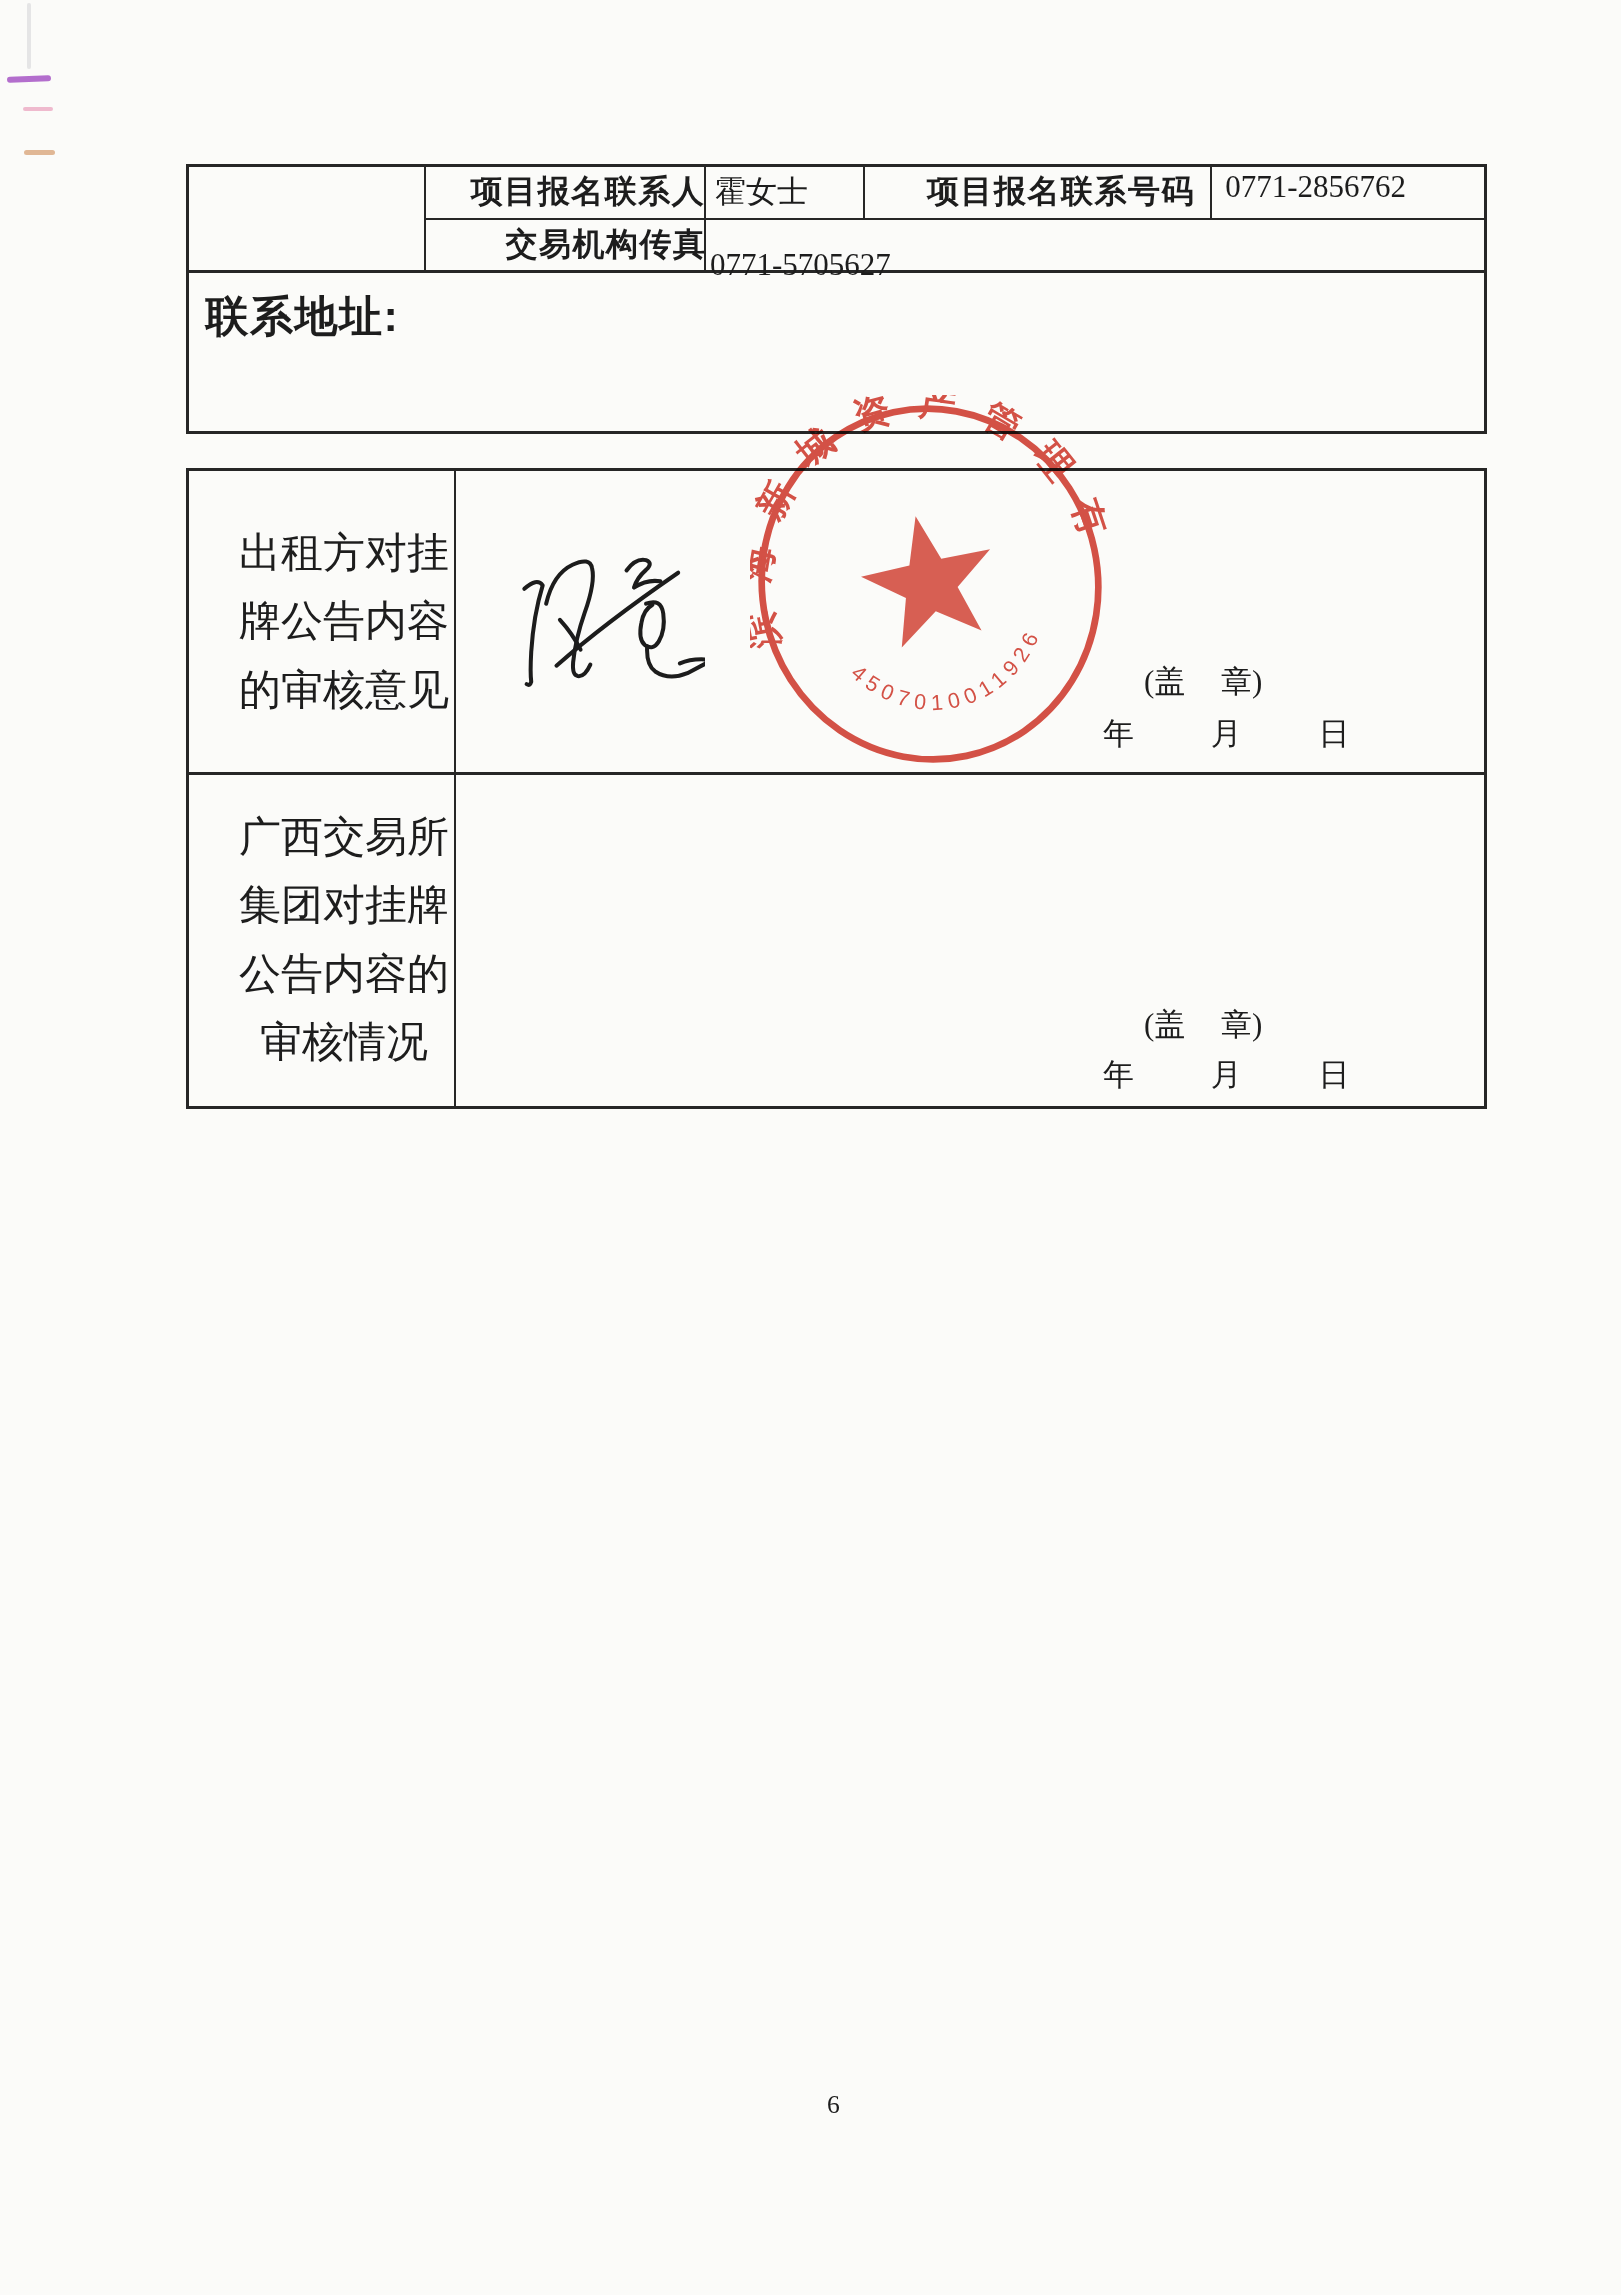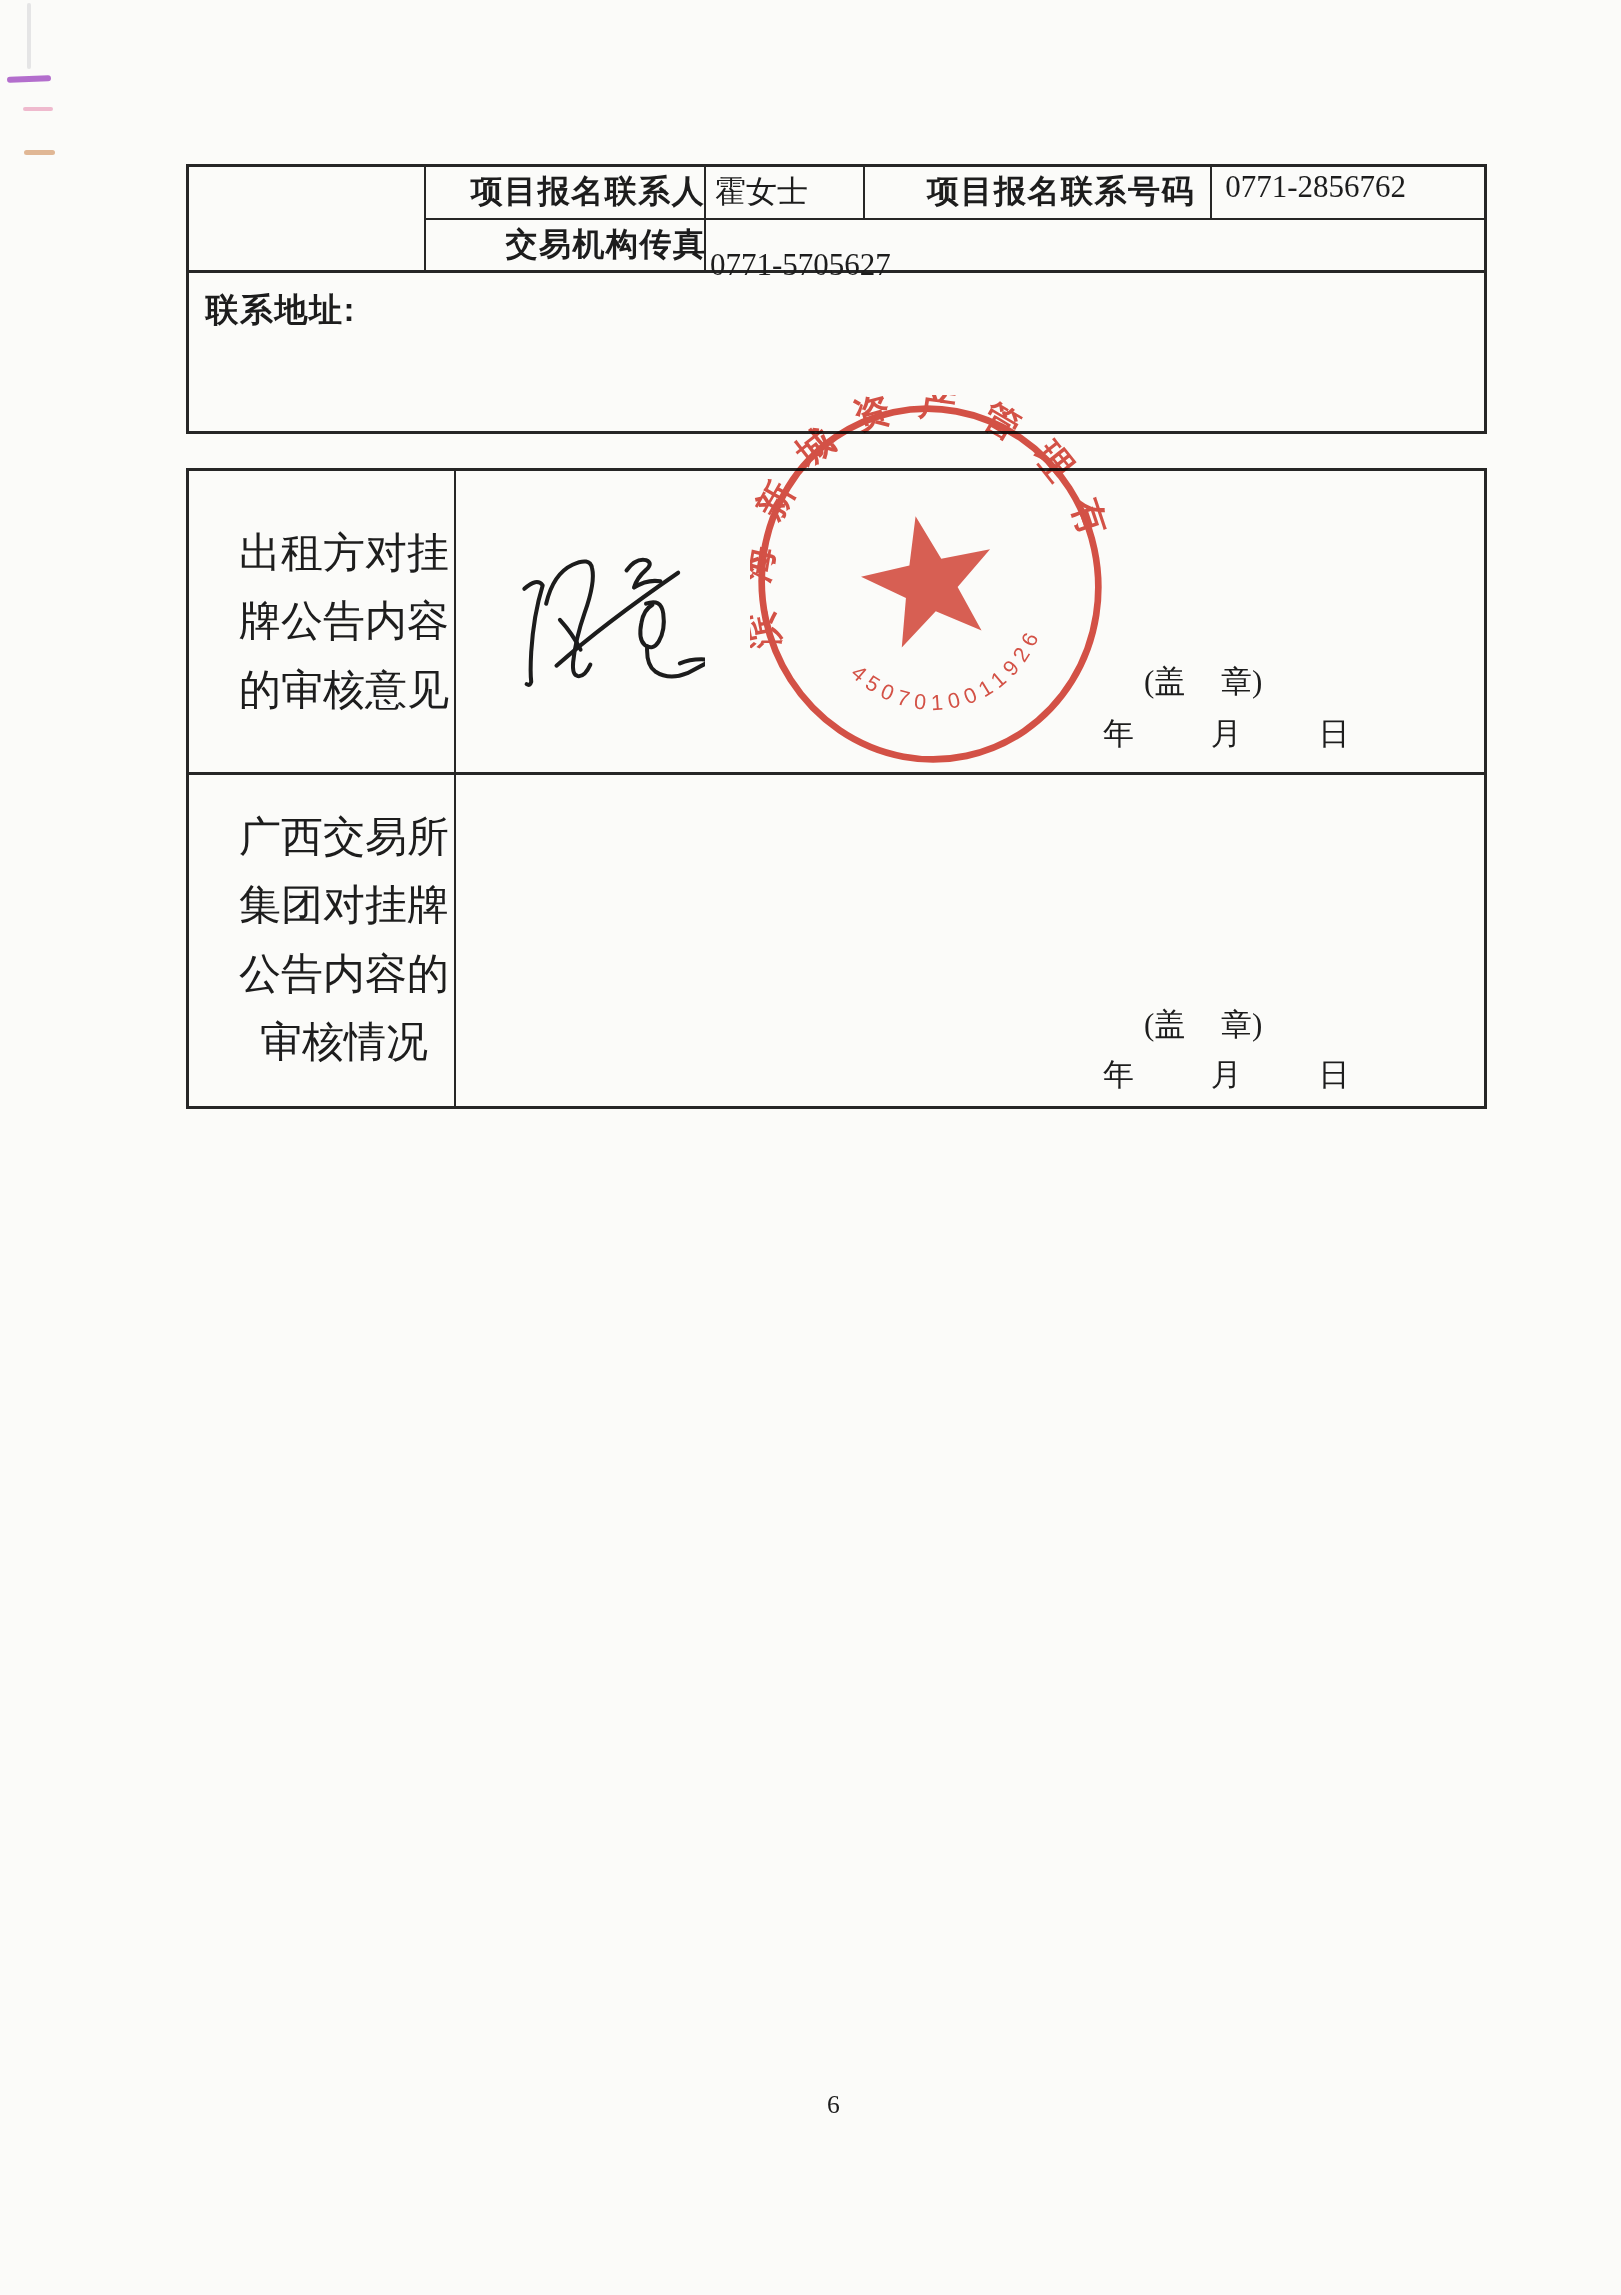--- a/index.html
+++ b/index.html
@@ -12,21 +12,21 @@
     font-family:"Liberation Serif","DejaVu Serif",serif;
   }
   .ln{position:absolute;background:#262626;}
   .cell{position:absolute;display:flex;align-items:center;}
   .c-center{justify-content:center;text-align:center;padding-left:23px;}
   .heiti{font-family:"Liberation Sans","DejaVu Sans",sans-serif;font-weight:700;letter-spacing:1.5px;}
   .songti{font-family:"Liberation Serif","DejaVu Serif",serif;}
   .f62{font-size:32px;}
   .f60{font-size:31px;}
   .addr{position:absolute;left:186px;top:271px;width:1298px;padding:10.2px 19.4px;box-sizing:border-box;}
-  .addr-title{font-size:33px;margin:7.2px 0 5.1px 0;}
+  .addr-title{font-size:43px;margin:7.2px 0 5.1px 0;}
   .addr-line{font-size:31px;line-height:1.72;white-space:nowrap;}
   .review-label{font-size:42px;line-height:1.62;text-align:center;}
   .stamp-hint{position:absolute;font-size:31px;word-spacing:28px;white-space:nowrap;}
   .date-hint{position:absolute;font-size:31px;word-spacing:69px;white-space:nowrap;}
   .pageno{position:absolute;left:808px;top:2090px;width:51px;text-align:center;font-size:25.6px;}
   .seal-wrap{position:absolute;left:750px;top:395px;width:360px;height:375px;mix-blend-mode:multiply;}
   .sig-wrap{position:absolute;left:509px;top:536px;width:196px;height:155px;}
   .dash{position:absolute;border-radius:4.1px;}
 </style>
 </head>

